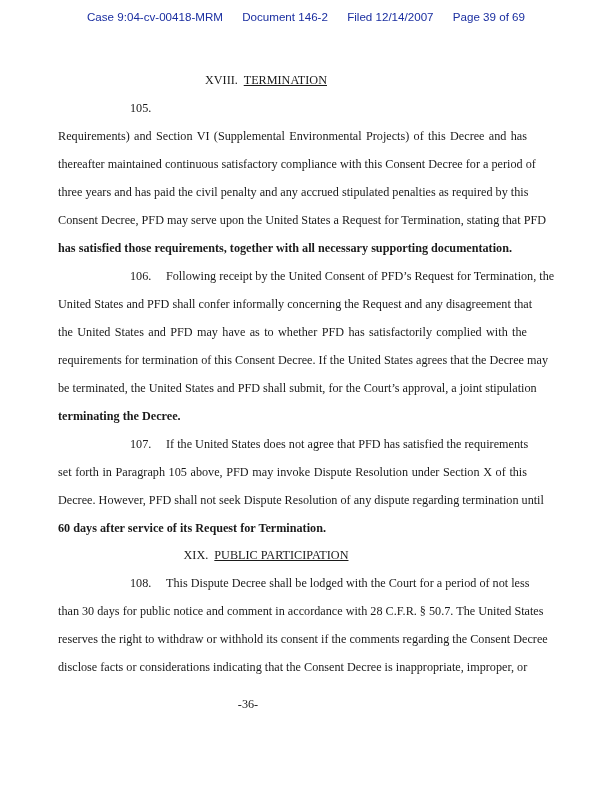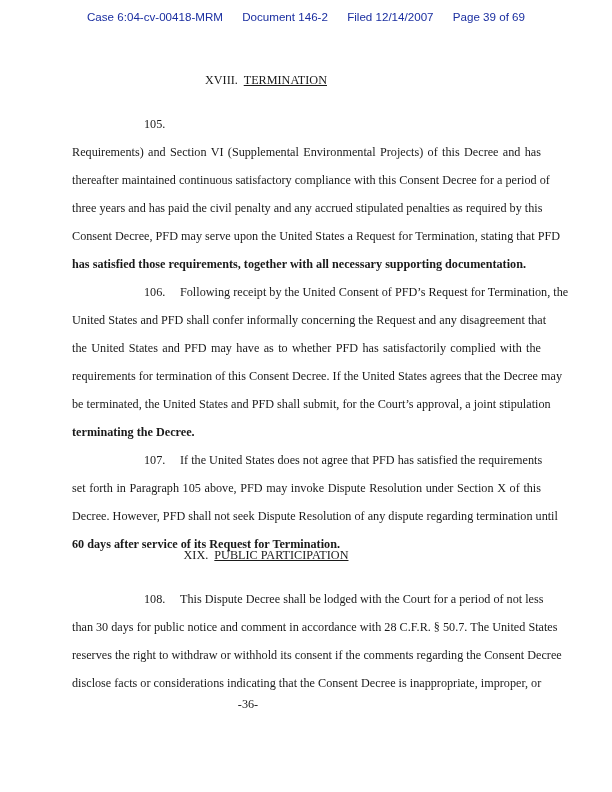--- a/index.html
+++ b/index.html
@@ -12,36 +12,36 @@
   .header span { margin: 0 8px; }
   .page {
     position: absolute; left: 0; top: 0; width: 612px;
     font-family: "Liberation Serif", serif; font-size: 12.2px; color: #1a1a1a;
   }
   .heading {
     position: absolute; left: 0; width: 532px; text-align: center;
   }
   .heading .title { text-decoration: underline; }
   .line {
-    position: absolute; left: 72px; width: 469px;
-    text-align: justify; text-align-last: justify; white-space: nowrap; margin-top: 16px;
+    position: absolute; left: 58px; width: 469px;
+    text-align: justify; text-align-last: justify; white-space: nowrap;
   }
   .line.last { text-align-last: left; font-weight: bold; }
   .num { display: inline-block; margin-left: 72px; width: 36px; }
   .footer {
     position: absolute; top: 697px; left: 0; width: 496px; text-align: center;
     font-family: "Liberation Serif", serif; font-size: 12.2px; color: #1a1a1a;
   }
   .jline { display: flex; justify-content: space-between; }
 </style>
 </head>
 <body>
 
 <div class="header">
-  <span>Case 6:04-cv-00418-MRM</span>
+  <span>Case 9:04-cv-00418-MRM</span>
   <span>Document 146-2</span>
   <span>Filed 12/14/2007</span>
   <span>Page 39 of 69</span>
 </div>
 
 <div class="page">
 
   <div class="heading" style="top:73px;">
     <span>XVIII.</span>&nbsp;
     <span class="title">TERMINATION</span>

